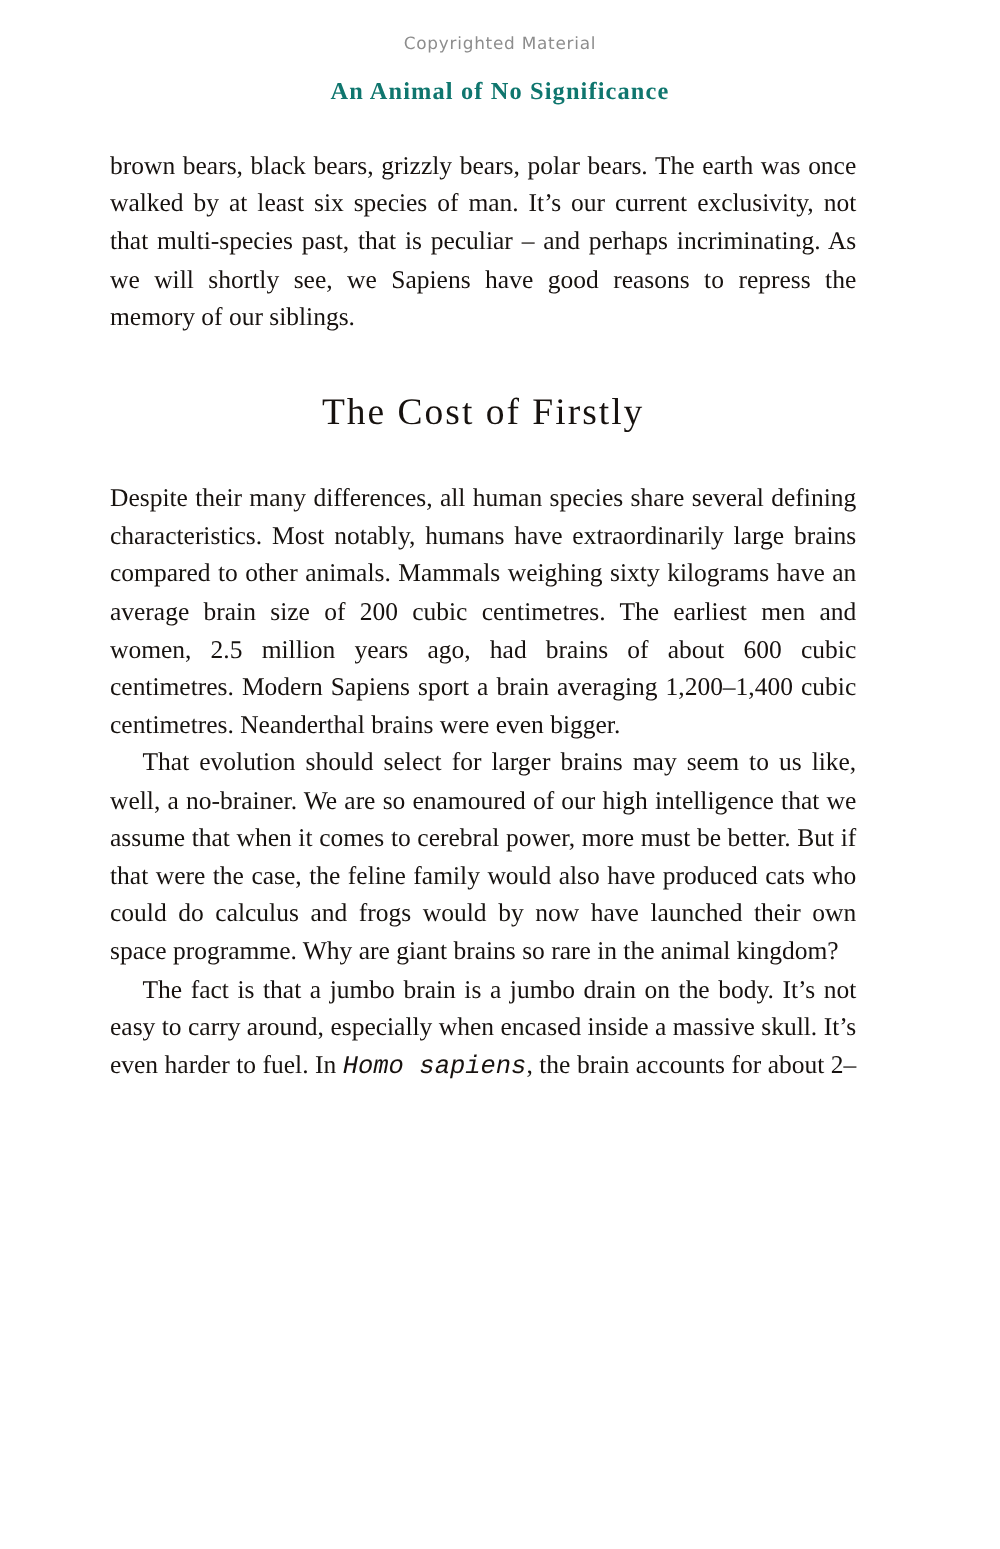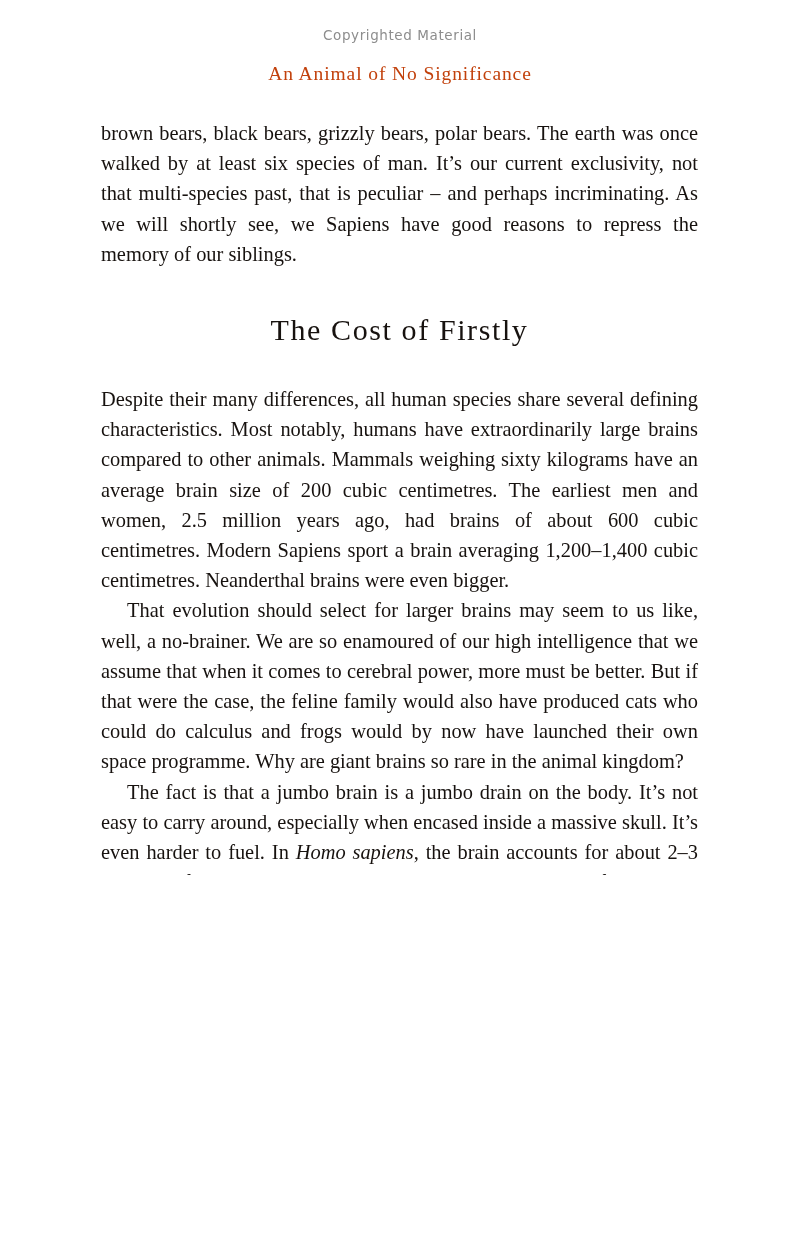--- a/index.html
+++ b/index.html
@@ -31,26 +31,27 @@
   .watermark-bottom { top: 1196px; }
 
   .running-head {
     position: absolute;
     top: 63px;
     left: 0;
     width: 800px;
     text-align: center;
     font-size: 19.5px;
     letter-spacing: 0.9px;
-    color: #c2410c;
+    color: #0f766e;
+    font-weight: bold;
   }
 
   .content {
     position: absolute;
-    left: 101px;
+    left: 88px;
     top: 118px;
     width: 597px;
   }
 
   p.body {
     margin: 0;
     font-size: 20.4px;
     line-height: 30.2px;
     text-align: justify;
     text-justify: inter-word;
@@ -73,21 +74,21 @@
   .folio {
     position: absolute;
     top: 1155px;
     left: 0;
     width: 800px;
     text-align: center;
     font-size: 19px;
     color: #17120f;
   }
 
-  i { font-style: italic; }
+  i { font-style: italic; font-family: Liberation Mono, monospace; }
 </style>
 </head>
 <body>
 
 <div class="page">
 
   <div class="watermark watermark-top">Copyrighted Material</div>
 
   <div class="running-head">An Animal of No Significance</div>
 

